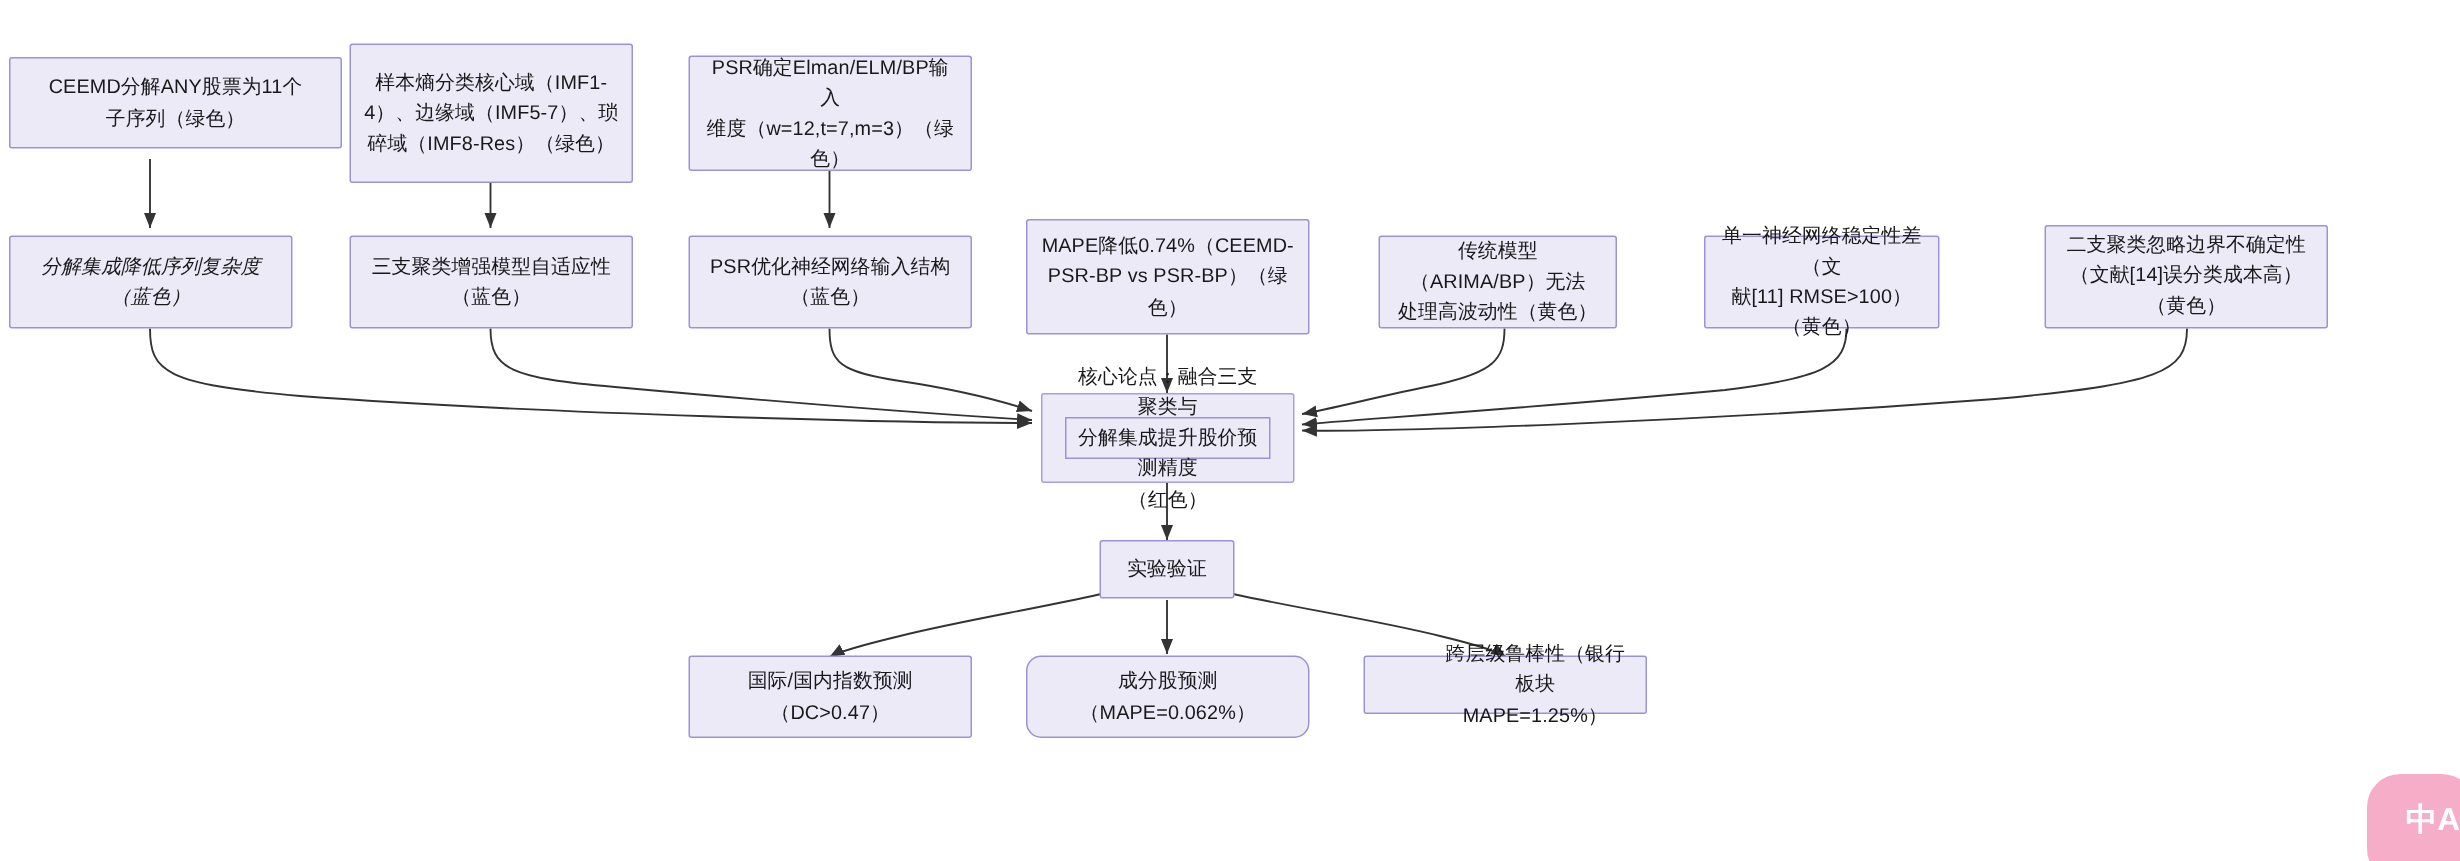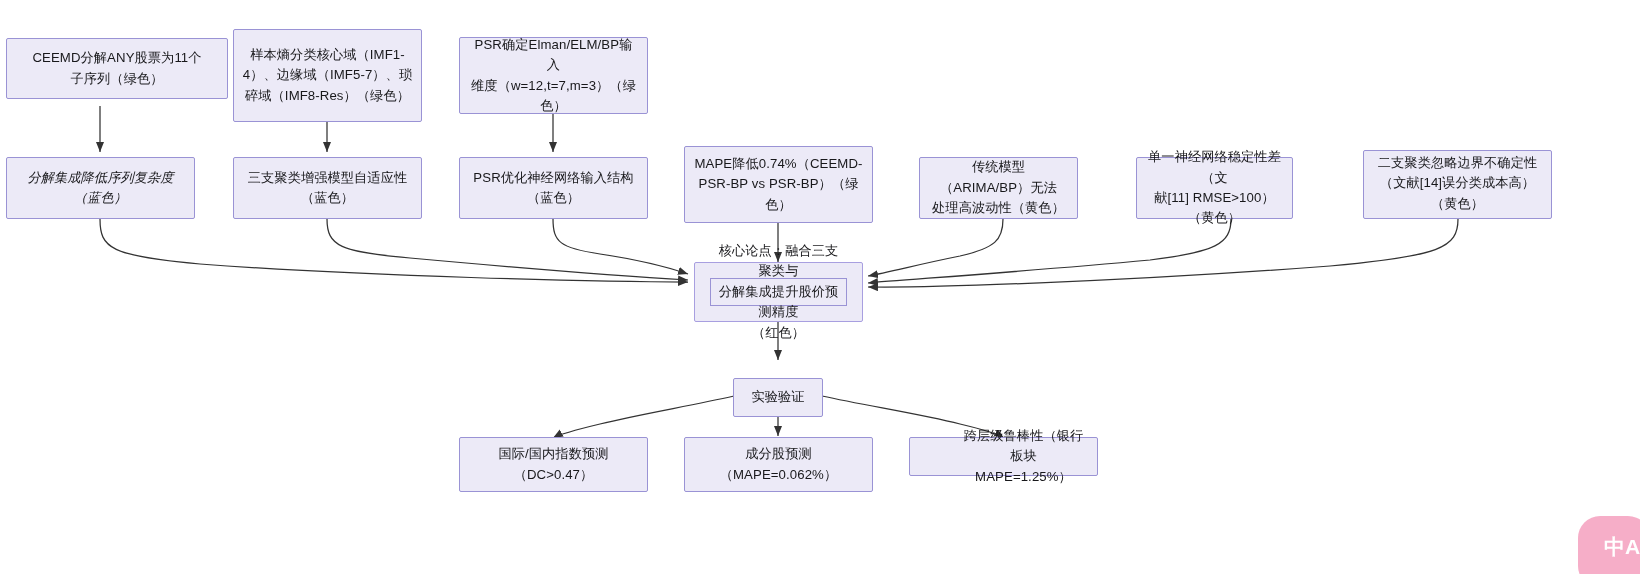--- a/index.html
+++ b/index.html
@@ -170,30 +170,30 @@
 </div>
 
 <div class="node-box node-core" style="left:694px; top:262px; width:169px; height:60px;">
   <span class="inner">
     <span class="node-label">核心论点：融合三支聚类与
 分解集成提升股价预测精度
 （红色）</span>
   </span>
 </div>
 
-<div class="node-box" style="left:733px; top:360px; width:90px; height:39px;margin-top:18px;">
+<div class="node-box" style="left:733px; top:360px; width:90px; height:39px;">
   <span class="node-label">实验验证</span>
 </div>
 
 <div class="node-box" style="left:459px; top:437px; width:189px; height:55px;">
   <span class="node-label">国际/国内指数预测
 （DC&gt;0.47）</span>
 </div>
 
-<div class="node-box" style="left:684px; top:437px; width:189px; height:55px;">
+<div class="node-box" style="left:684px; top:437px; width:189px; height:55px;border-radius:10px;">
   <span class="node-label">成分股预测
 （MAPE=0.062%）</span>
 </div>
 
 <div class="node-box" style="left:909px; top:437px; width:189px; height:39px;padding-left:48px;">
   <span class="node-label">跨层级鲁棒性（银行板块
 MAPE=1.25%）</span>
 </div>
 
 <div class="watermark">

